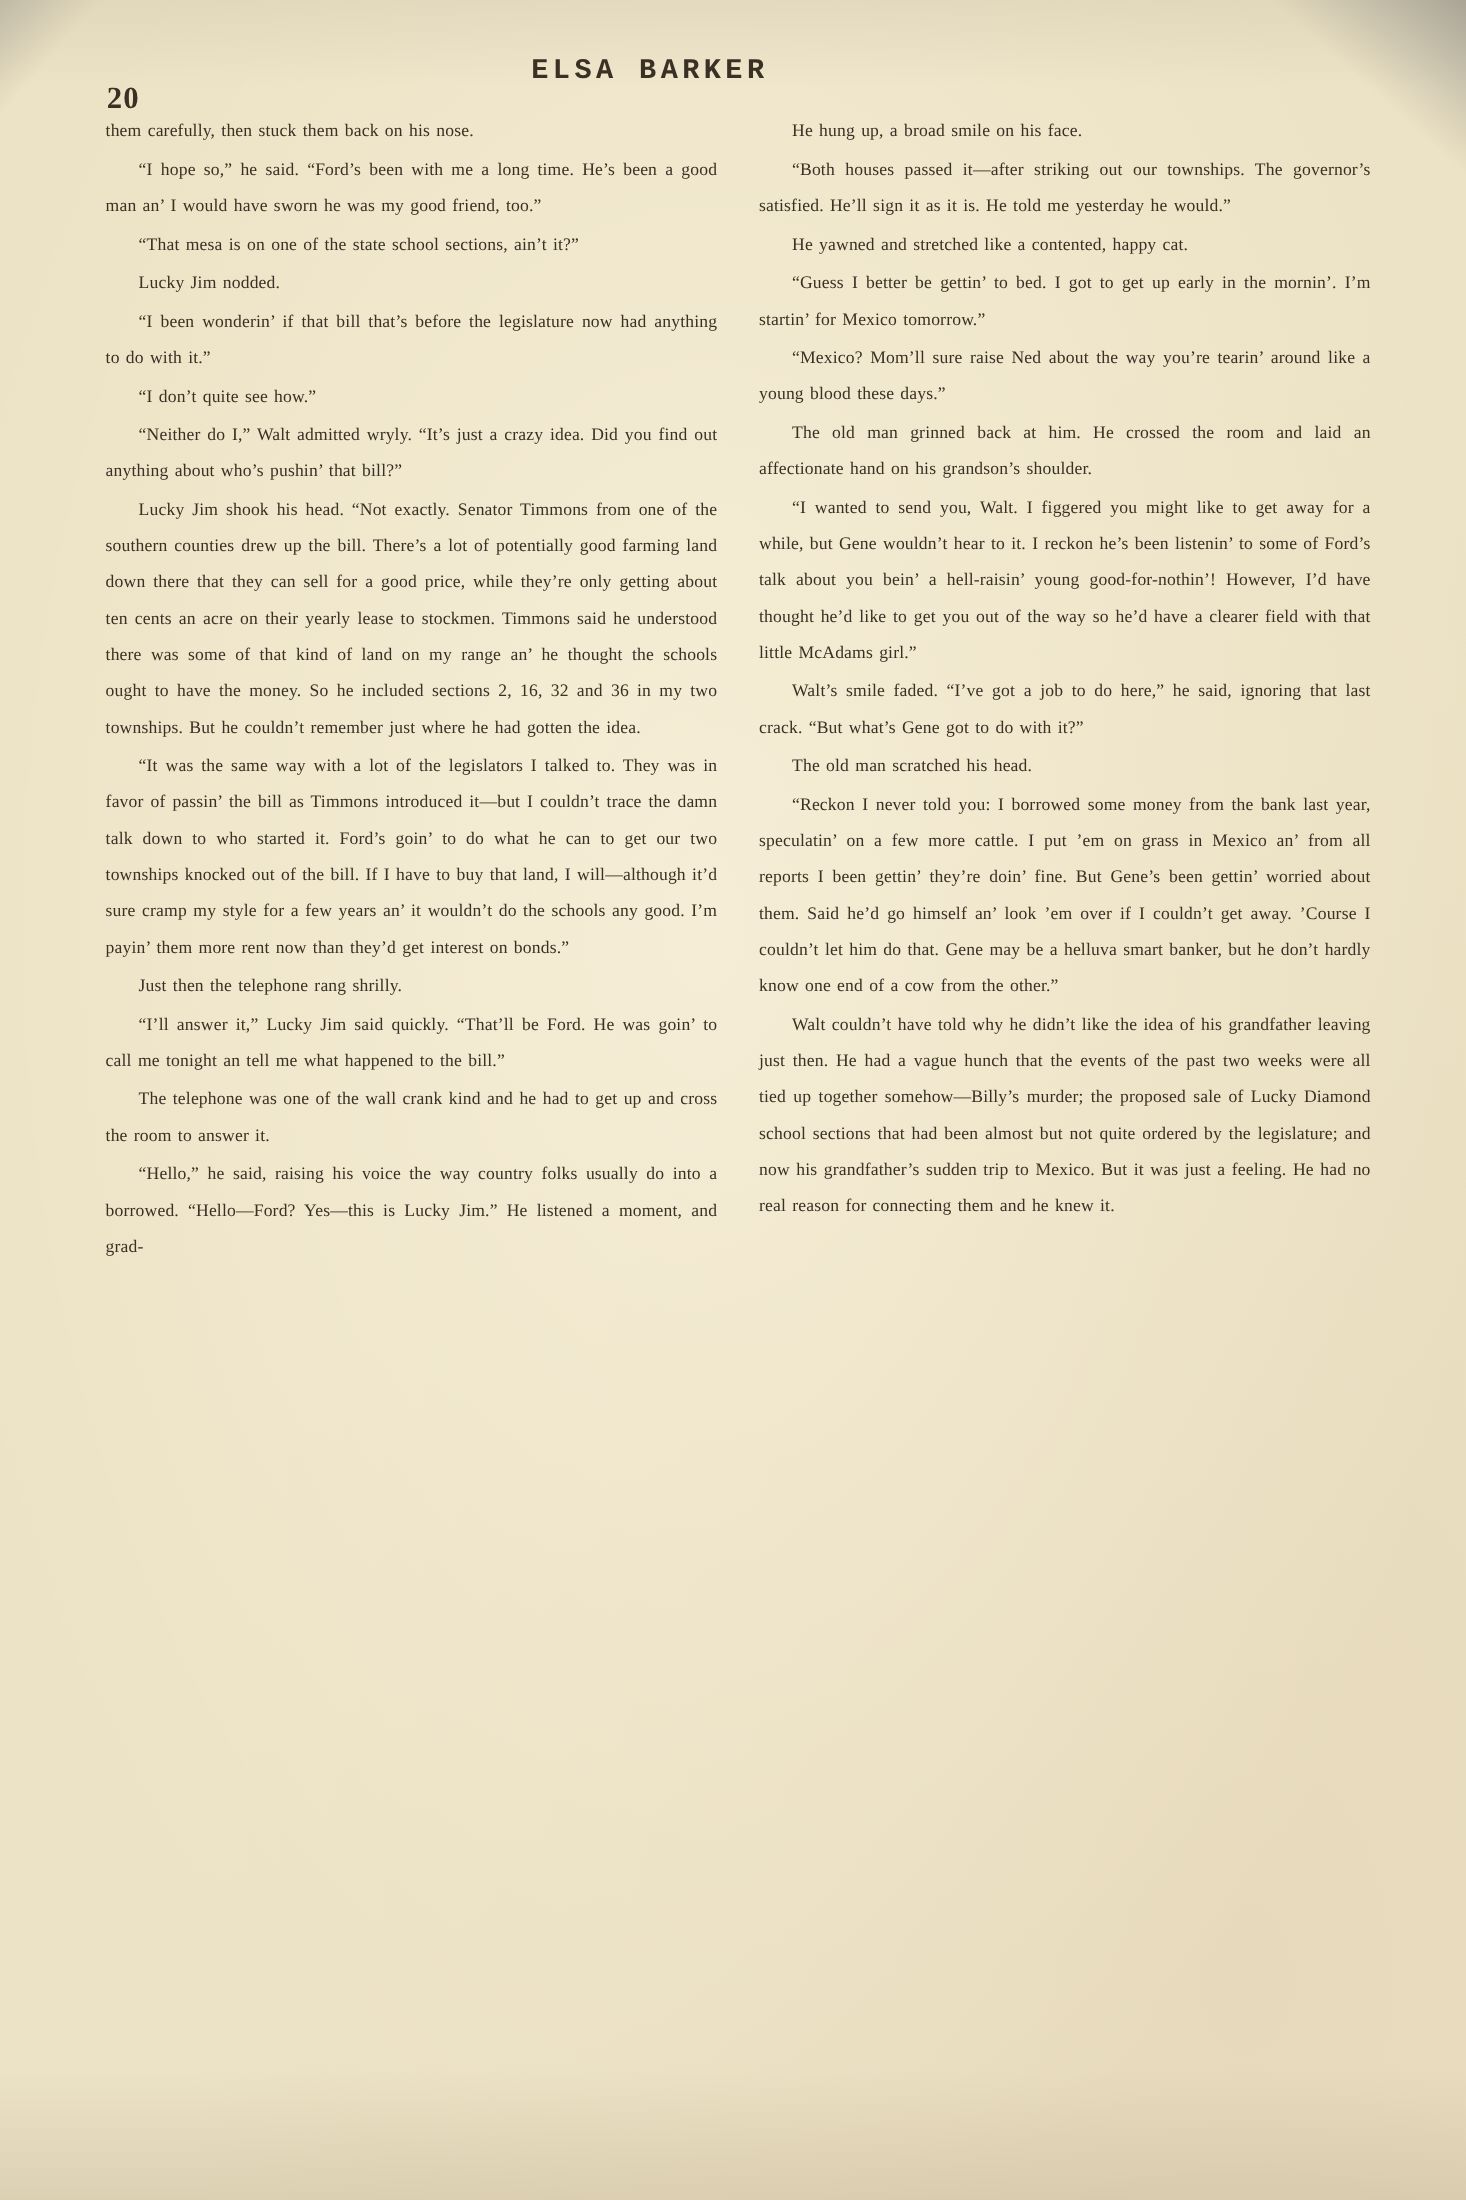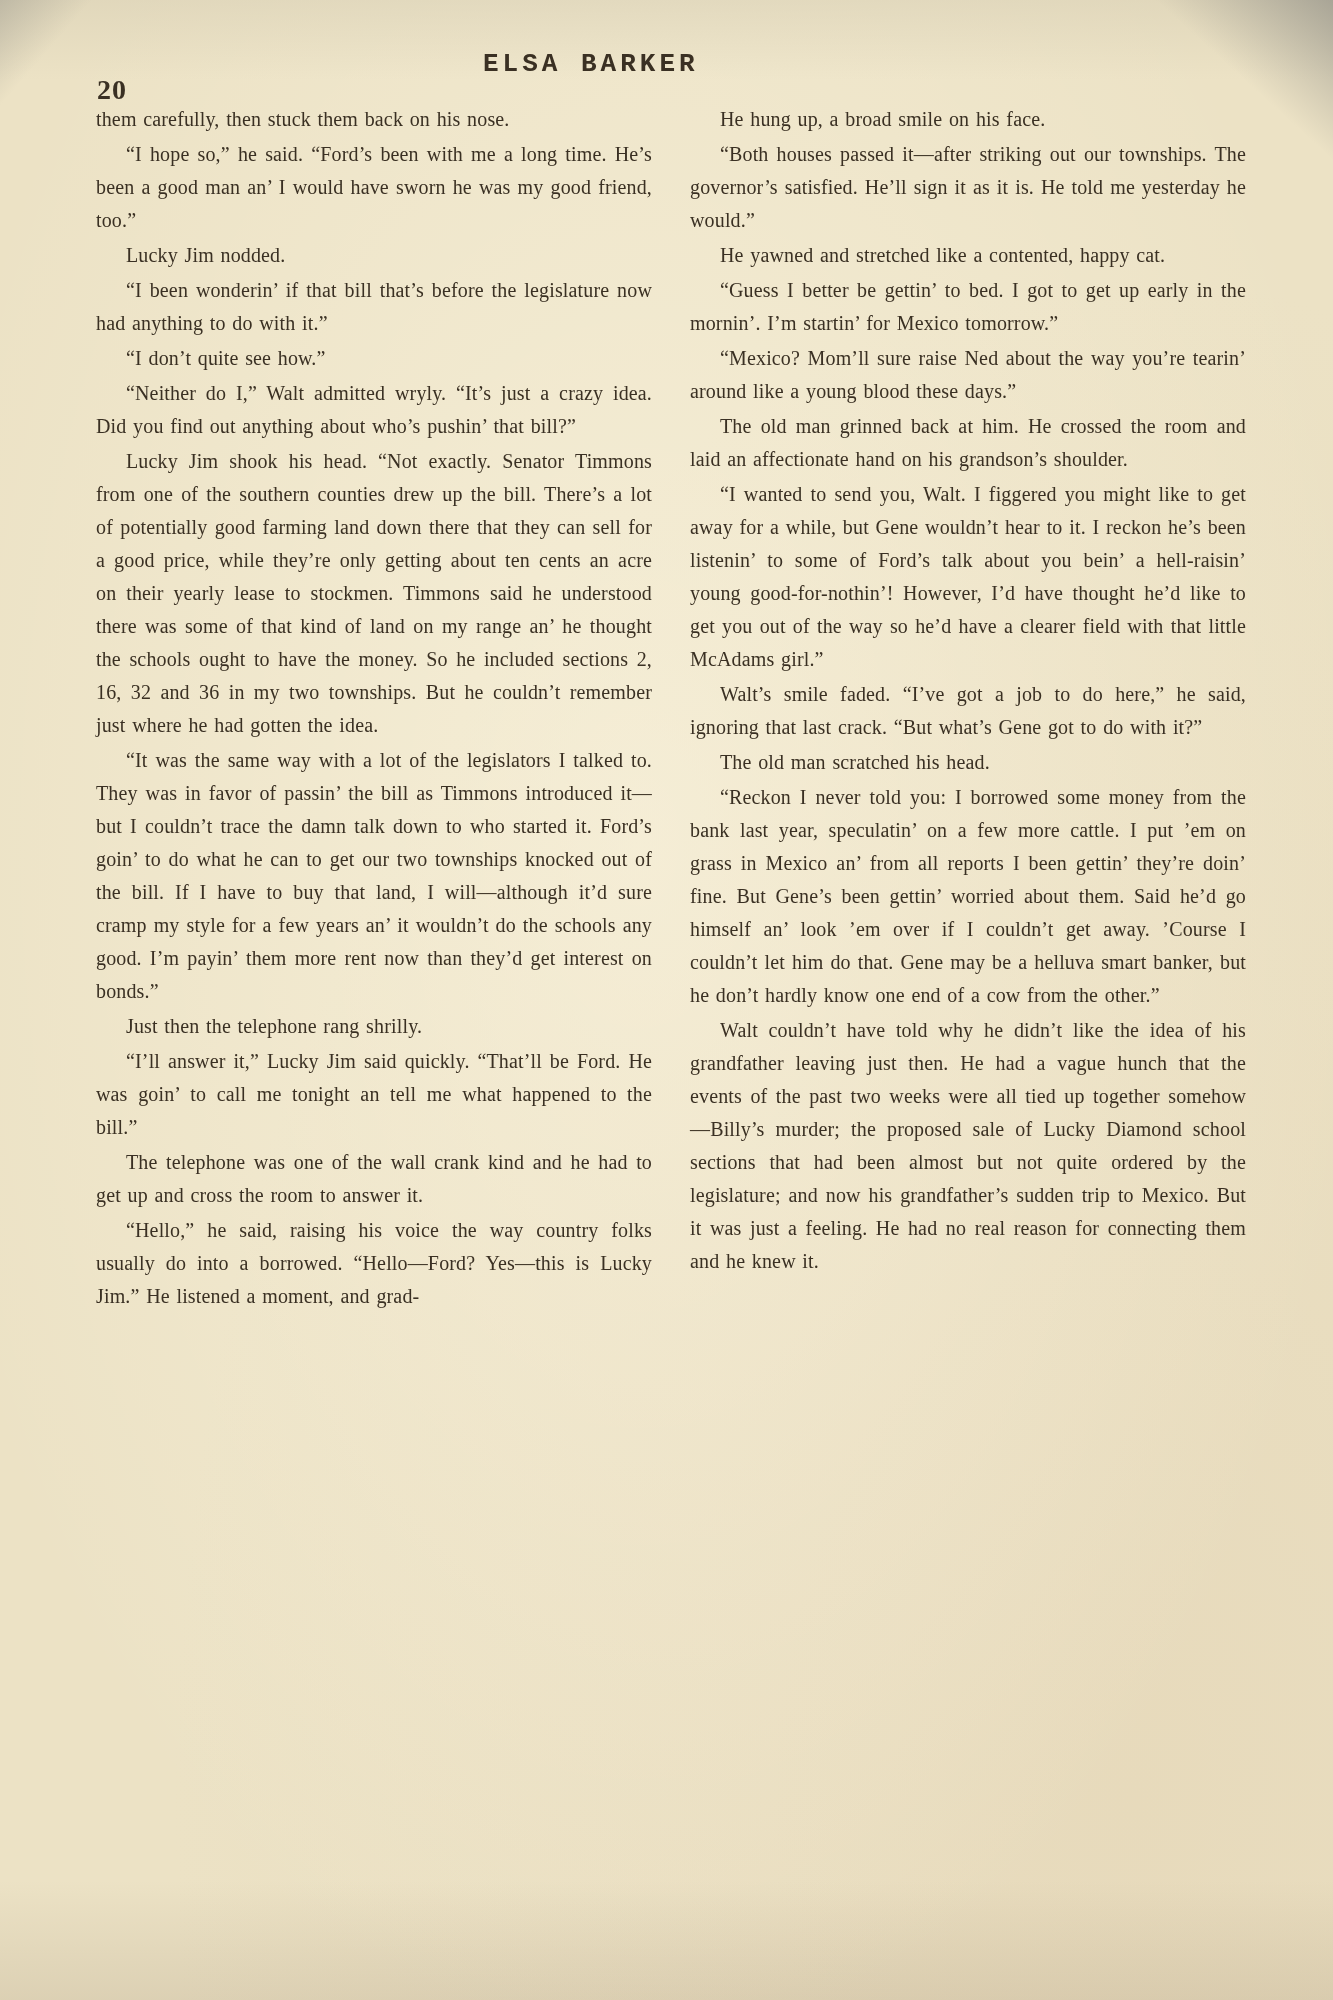--- a/index.html
+++ b/index.html
@@ -26,21 +26,21 @@
   .page-number {
     position:absolute; left:97px; top:48px;
     font-size:28px; font-weight:bold; letter-spacing:1px;margin-top:26px;
   }
   .running-head {
     position:absolute; left:483px; top:49px;
     font-size:26px; font-weight:bold; letter-spacing:4px;font-family:Liberation Mono, monospace;
   }
   .col {
     position:absolute; top:103px; width:556px;
-    font-size:20px; line-height:33px;
+    font-size:16px; line-height:33px;
     text-align:justify; text-justify:inter-word;
     word-spacing:1.5px; letter-spacing:0.15px;
   }
   .col-left  { left:96px; }
   .col-right { left:690px; }
   .col p { margin:0 0 2px 0; }
   .col p.ind { text-indent:30px; }
   .col p:last-child { margin-bottom:0; }
 </style>
 </head>
@@ -48,20 +48,21 @@
 
 <div class="page">
 
   <div class="page-number ink">20</div>
 
   <div class="running-head ink">ELSA BARKER</div>
 
   <div class="col col-left ink">
     <p class="cont">them carefully, then stuck them back on his nose.</p>
     <p class="ind">“I hope so,” he said. “Ford’s been with me a long time. He’s been a good man an’ I would have sworn he was my good friend, too.”</p>
+    <p class="ind">“That mesa is on one of the state school sections, ain’t it?”</p>
     <p class="ind">Lucky Jim nodded.</p>
     <p class="ind">“I been wonderin’ if that bill that’s before the legislature now had anything to do with it.”</p>
     <p class="ind">“I don’t quite see how.”</p>
     <p class="ind">“Neither do I,” Walt admitted wryly. “It’s just a crazy idea. Did you find out anything about who’s pushin’ that bill?”</p>
     <p class="ind">Lucky Jim shook his head. “Not exactly. Senator Timmons from one of the southern counties drew up the bill. There’s a lot of potentially good farming land down there that they can sell for a good price, while they’re only getting about ten cents an acre on their yearly lease to stockmen. Timmons said he understood there was some of that kind of land on my range an’ he thought the schools ought to have the money. So he included sections 2, 16, 32 and 36 in my two townships. But he couldn’t remember just where he had gotten the idea.</p>
     <p class="ind">“It was the same way with a lot of the legislators I talked to. They was in favor of passin’ the bill as Timmons introduced it—but I couldn’t trace the damn talk down to who started it. Ford’s goin’ to do what he can to get our two townships knocked out of the bill. If I have to buy that land, I will—although it’d sure cramp my style for a few years an’ it wouldn’t do the schools any good. I’m payin’ them more rent now than they’d get interest on bonds.”</p>
     <p class="ind">Just then the telephone rang shrilly.</p>
     <p class="ind">“I’ll answer it,” Lucky Jim said quickly. “That’ll be Ford. He was goin’ to call me tonight an tell me what happened to the bill.”</p>
     <p class="ind">The telephone was one of the wall crank kind and he had to get up and cross the room to answer it.</p>
     <p class="ind">“Hello,” he said, raising his voice the way country folks usually do into a borrowed. “Hello—Ford? Yes—this is Lucky Jim.” He listened a moment, and grad-</p>

